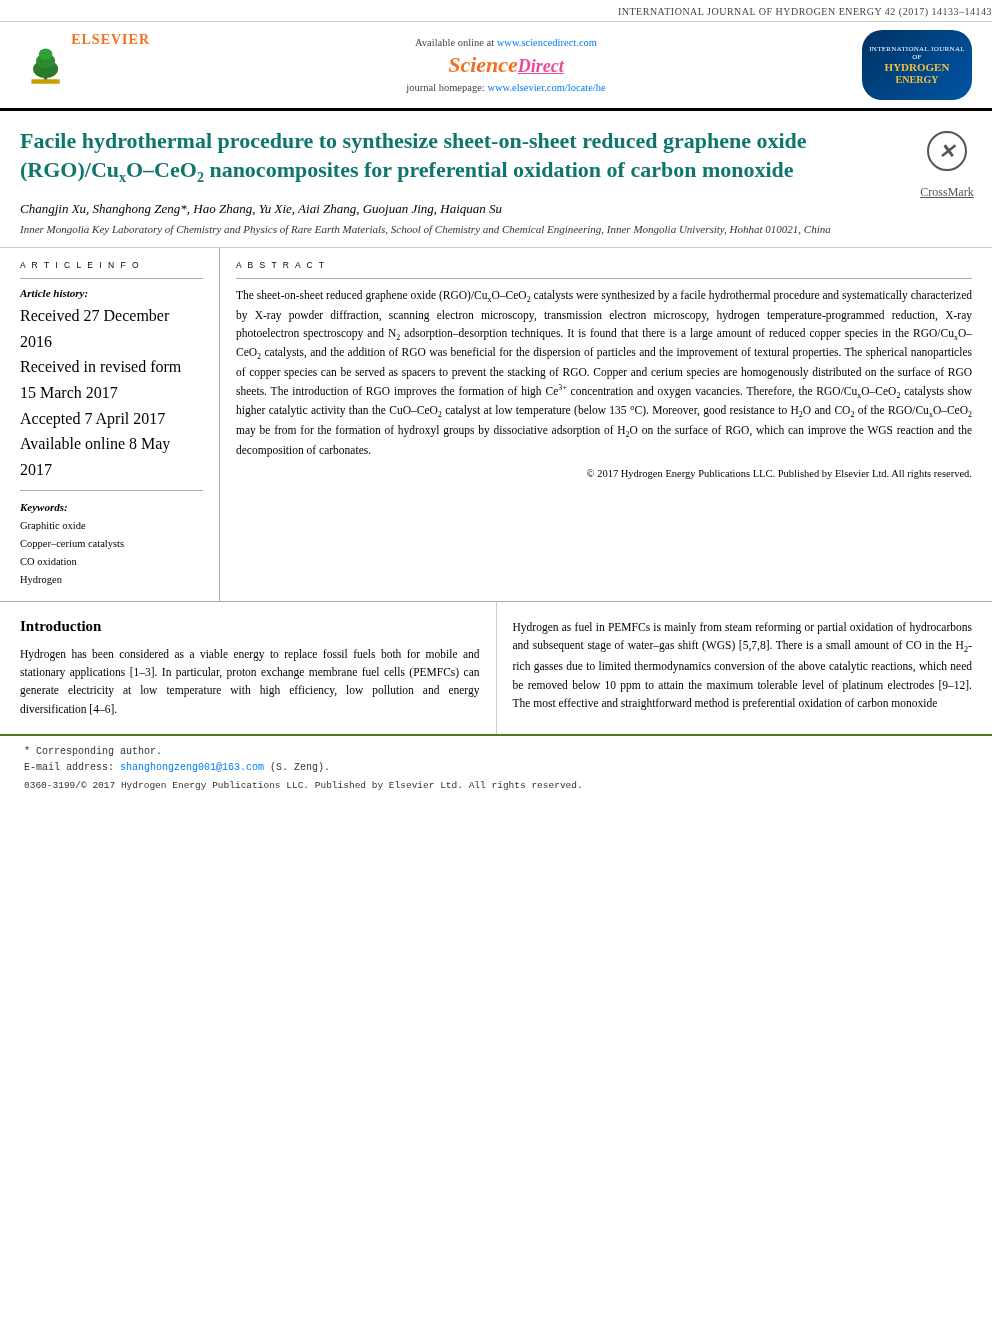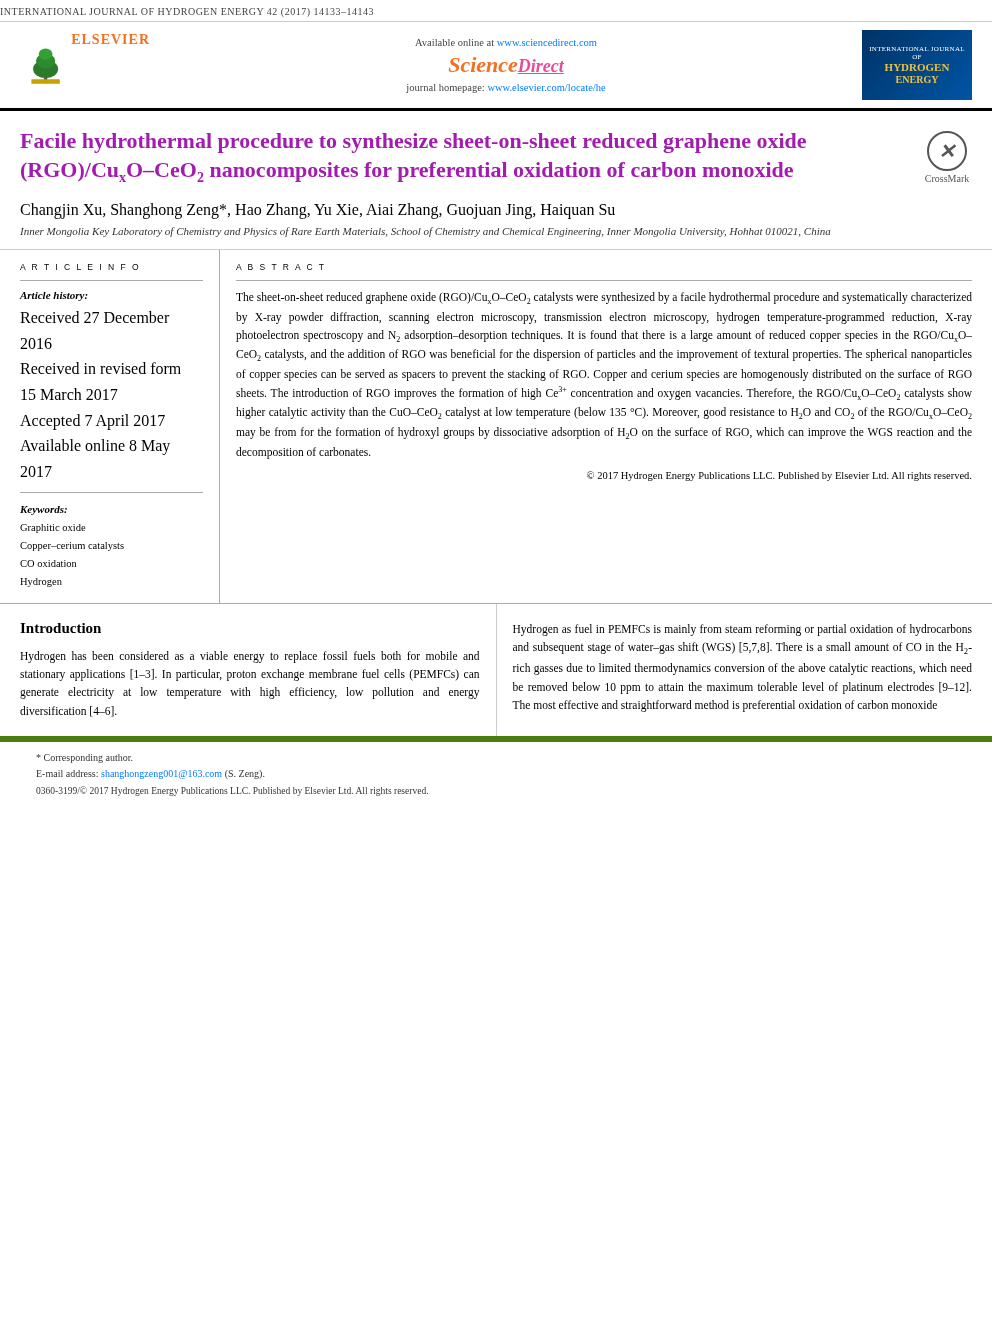--- a/index.html
+++ b/index.html
@@ -7,21 +7,21 @@
       font-family: 'Times New Roman', Times, serif;
       background: #fff;
       width: 992px;
       min-height: 1323px;
       font-size: 13px;
       color: #000;
     }
 
     
     .top-header {
-      text-align: left;
+      text-align: right;
       padding: 6px 0 4px;
       font-size: 10px;
       letter-spacing: 0.5px;
       color: #444;
       border-bottom: 1px solid #ccc;
     }
 
     
     .journal-header {
       display: flex;
@@ -100,20 +100,21 @@
       flex-shrink: 0;
       background: linear-gradient(135deg, #003366 0%, #0055a5 100%);
       color: #fff;
       display: flex;
       flex-direction: column;
       align-items: center;
       justify-content: center;
       padding: 6px;
       font-size: 8px;
       text-align: center;
+      border-radius: 20px;
     }
 
     .hydrogen-badge .intl {
       font-size: 7px;
       letter-spacing: 0.3px;
     }
 
     .hydrogen-badge .journal-name {
       font-size: 11px;
       font-weight: bold;
@@ -137,30 +138,31 @@
     }
 
     .title-content {
       flex: 1;
     }
 
     .article-title {
       font-size: 22px;
       font-weight: bold;
       line-height: 1.3;
-      color: #a21caf;
+      color: #0f766e;
       margin-bottom: 14px;
     }
 
     .article-title sub {
       font-size: 14px;
     }
 
     .authors {
-      font-size: 16px;
+      font-size: 13px;
+      font-style: italic;
       color: #000;
       margin-bottom: 6px;
     }
 
     .affiliation {
       font-size: 11px;
       font-style: italic;
       color: #333;
     }
 
@@ -183,23 +185,24 @@
       align-items: center;
       justify-content: center;
       font-size: 20px;
       color: #555;
       font-weight: bold;
       font-family: Georgia, serif;
       font-style: italic;
     }
 
     .crossmark-label {
-      font-size: 10px;
+      font-size: 12px;
       color: #555;
-      margin-top: 2px;
+      margin-top: 14px;
+      text-decoration: underline;
     }
 
     
     .two-col {
       display: flex;
       gap: 0;
       padding: 0 20px;
       border-bottom: 1px solid #aaa;
     }
 
@@ -296,22 +299,23 @@
     }
 
     .body-text {
       font-size: 11.5px;
       line-height: 1.6;
       text-align: justify;
     }
 
     
     .page-footer {
-      padding: 8px 36px 6px;
-      border-top: 6px solid #4d7c0f;
+      padding: 8px 24px 6px;
+      border-top: 2px solid #4d7c0f;
+      font-family: Liberation Mono, monospace;
     }
 
     .footnote {
       font-size: 10px;
       color: #333;
       line-height: 1.6;
     }
 
     .footnote-link {
       color: #007bff;

